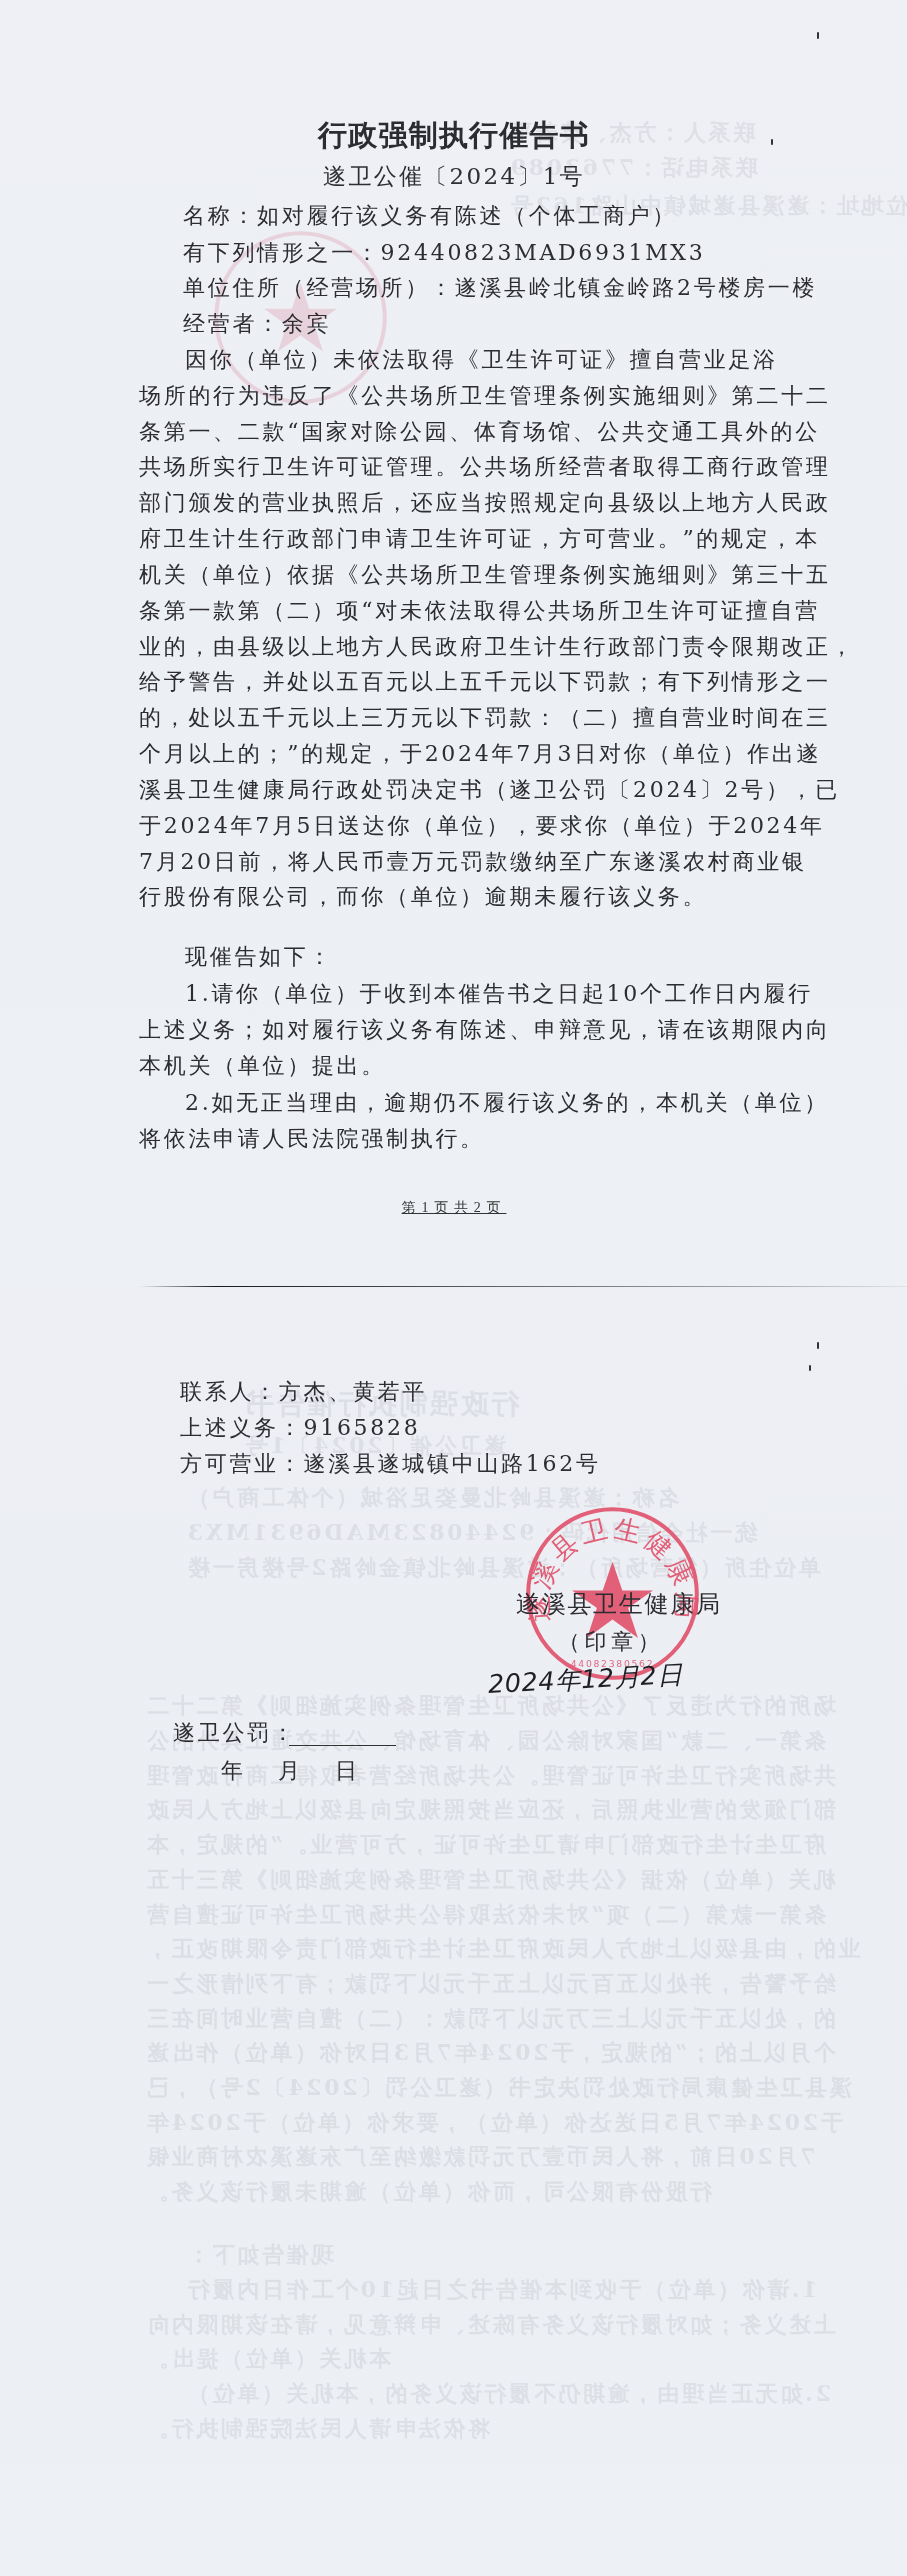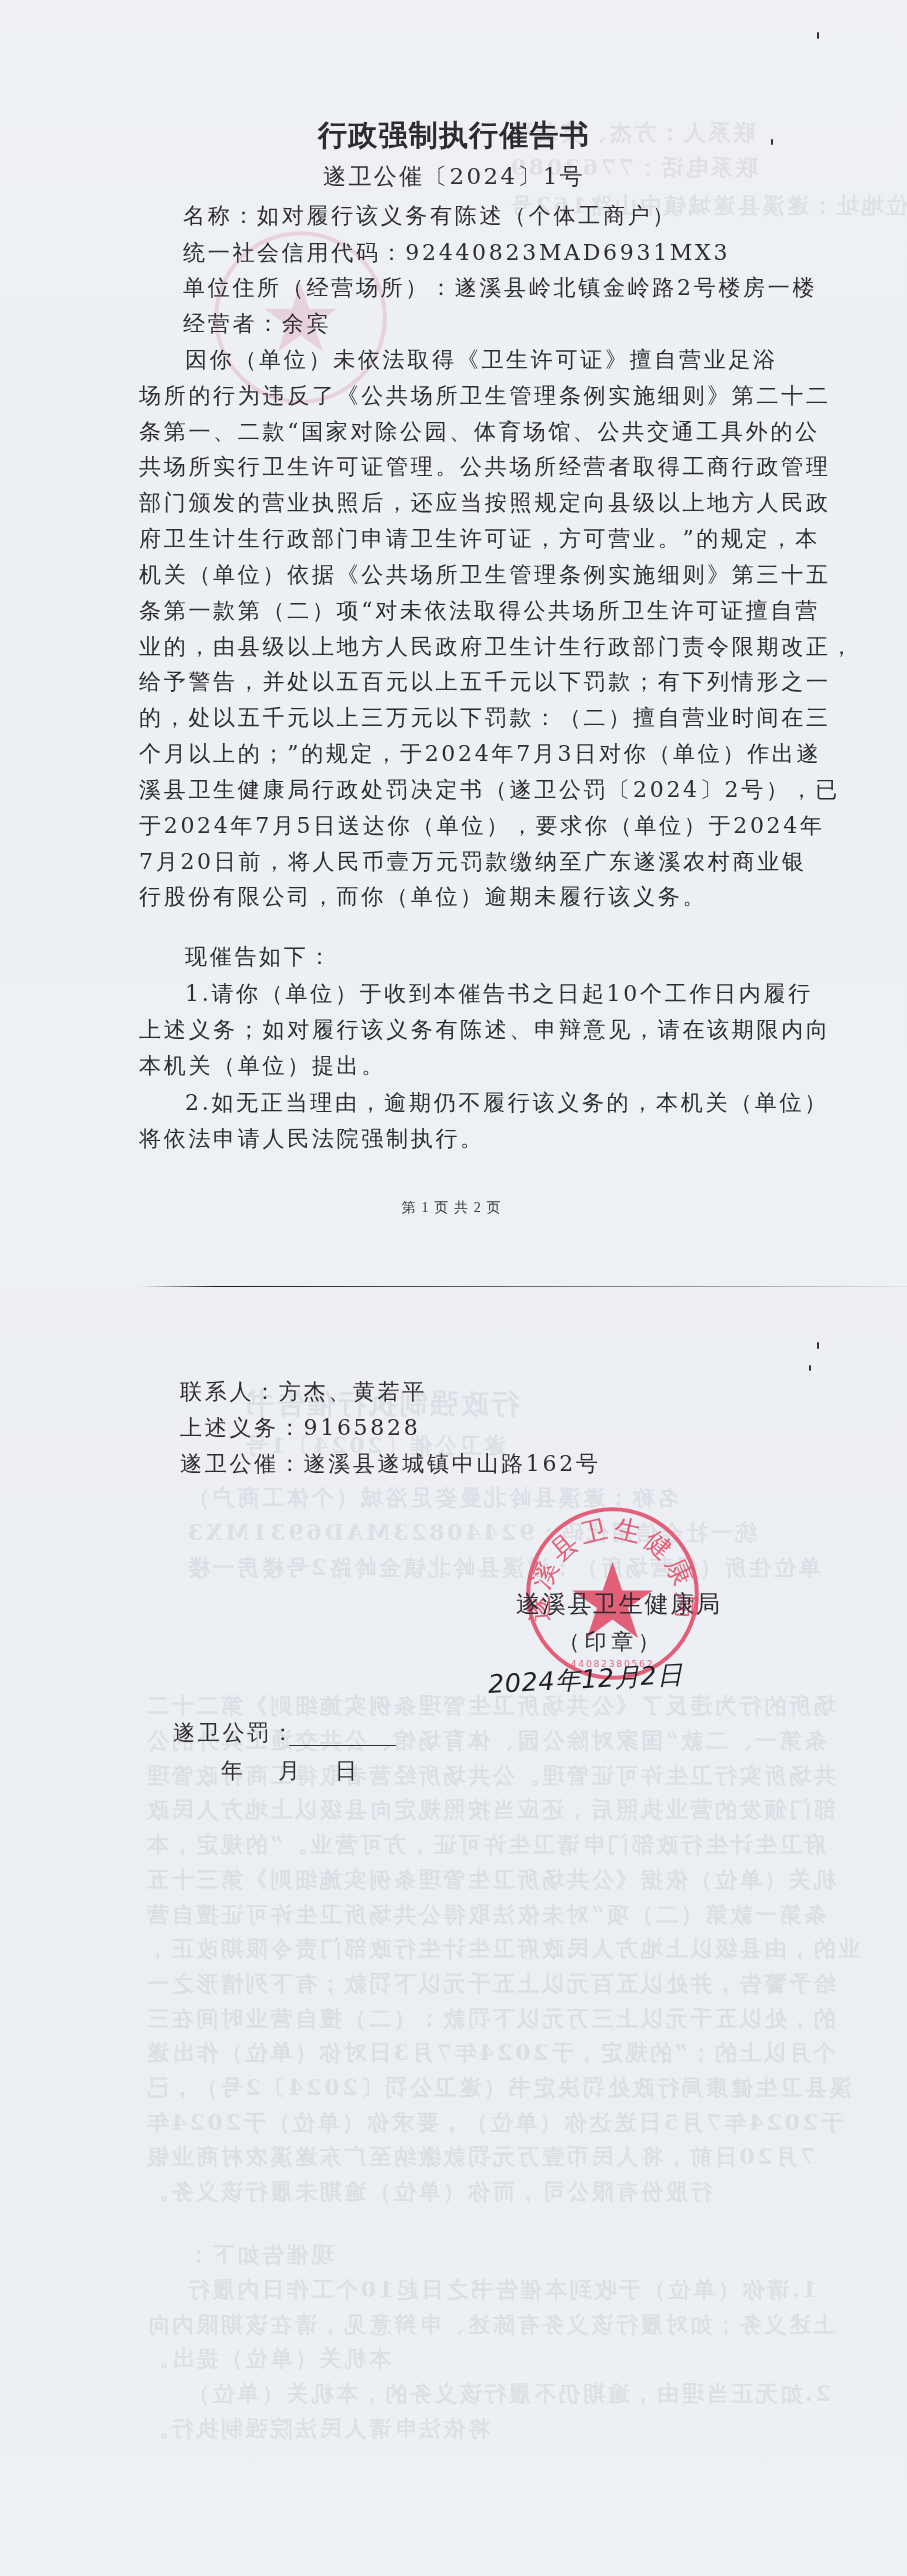--- a/index.html
+++ b/index.html
@@ -51,21 +51,21 @@
   <div class="bleed" style="left:508px; top:153px;">联系电话：7763089</div>
   <div class="bleed" style="left:508px; top:191px;">单位地址：遂溪县遂城镇中山路162号</div>
 
   <div class="title" style="top:116px;">行政强制执行催告书</div>
   <div class="docno" style="top:161px;">遂卫公催〔2024〕1号</div>
 
   <div class="line" style="left:183px; top:205px;">
     <span>名称：</span><span>如对履行该义务有陈述（个体工商户）</span>
   </div>
   <div class="line" style="left:183px; top:242px;">
-    <span>统一社会信用代码：</span><span>92440823MAD6931MX3</span>
+    <span>有下列情形之一：</span><span>92440823MAD6931MX3</span>
   </div>
   <div class="line" style="left:183px; top:277px;">
     <span>单位住所（经营场所）：</span><span>遂溪县岭北镇金岭路2号楼房一楼</span>
   </div>
   <div class="line" style="left:183px; top:313px;">
     <span>经营者：</span><span>余宾</span>
   </div>
 
   <div class="line" style="left:185px; top:349px;">因你（单位）未依法取得《卫生许可证》擅自营业足浴</div>
   <div class="line" style="left:139px; top:385px;">场所的行为违反了《公共场所卫生管理条例实施细则》第二十二</div>
@@ -84,21 +84,21 @@
   <div class="line" style="left:139px; top:851px;">7月20日前，将人民币壹万元罚款缴纳至广东遂溪农村商业银</div>
   <div class="line" style="left:139px; top:886px;">行股份有限公司，而你（单位）逾期未履行该义务。</div>
 
   <div class="line" style="left:185px; top:946px;">现催告如下：</div>
   <div class="line" style="left:185px; top:983px;">1.请你（单位）于收到本催告书之日起10个工作日内履行</div>
   <div class="line" style="left:139px; top:1019px;">上述义务；如对履行该义务有陈述、申辩意见，请在该期限内向</div>
   <div class="line" style="left:139px; top:1055px;">本机关（单位）提出。</div>
   <div class="line" style="left:185px; top:1092px;">2.如无正当理由，逾期仍不履行该义务的，本机关（单位）</div>
   <div class="line" style="left:139px; top:1128px;">将依法申请人民法院强制执行。</div>
 
-  <div class="footer" style="top:1199px;">第1页共2页</div>
+  <div class="footer" style="top:1199px;text-decoration:underline;">第1页共2页</div>
 
   <div class="speck" style="left:817px; top:32px; height:7px;"></div>
   <div class="speck" style="left:771px; top:139px; height:5.8px;"></div>
 </div>
 
 <div class="fold"></div>
 <div class="edge-line"></div>
 
 <div class="page page2">
 
@@ -129,21 +129,21 @@
   <div class="bleed" style="left:185px; top:1092px;">2.如无正当理由，逾期仍不履行该义务的，本机关（单位）</div>
   <div class="bleed" style="left:144px; top:1127px;">将依法申请人民法院强制执行。</div>
 
   <div class="line" style="left:180px; top:94px;">
     <span>联系人：</span><span>方杰、黄若平</span>
   </div>
   <div class="line" style="left:180px; top:130px;">
     <span>上述义务：</span><span>9165828</span>
   </div>
   <div class="line" style="left:180px; top:166px;">
-    <span>遂卫公催：</span><span>遂溪县遂城镇中山路162号</span>
+    <span>方可营业：</span><span>遂溪县遂城镇中山路162号</span>
   </div>
 
   <svg class="seal" style="left:523px; top:217px;" width="179" height="179" viewBox="0 0 310 310">
     <defs>
       <path id="sealArc" d="M 60 230 A 112 112 0 1 1 250 230"></path>
     </defs>
     <circle cx="155" cy="155" r="146" fill="none" stroke="#e0506a" stroke-width="7" opacity="0.9"></circle>
     <text font-family="DejaVu Sans, sans-serif" font-size="46" fill="#e0506a" opacity="0.9" letter-spacing="6">
       <textPath href="#sealArc" startOffset="50%" text-anchor="middle">遂溪县卫生健康局</textPath>
     </text>

